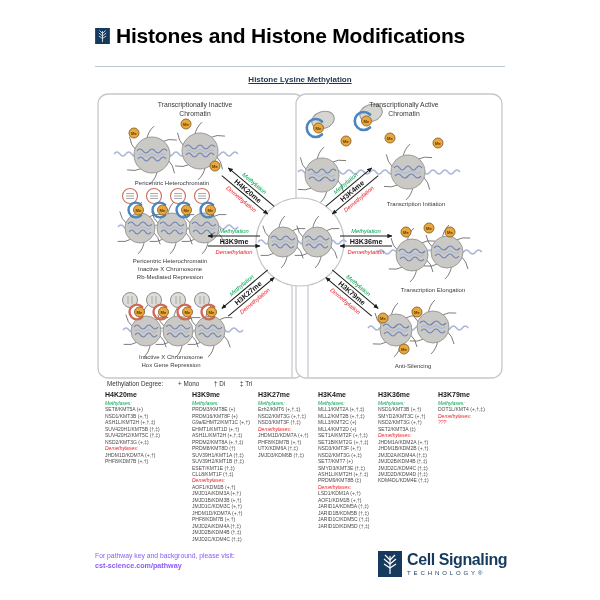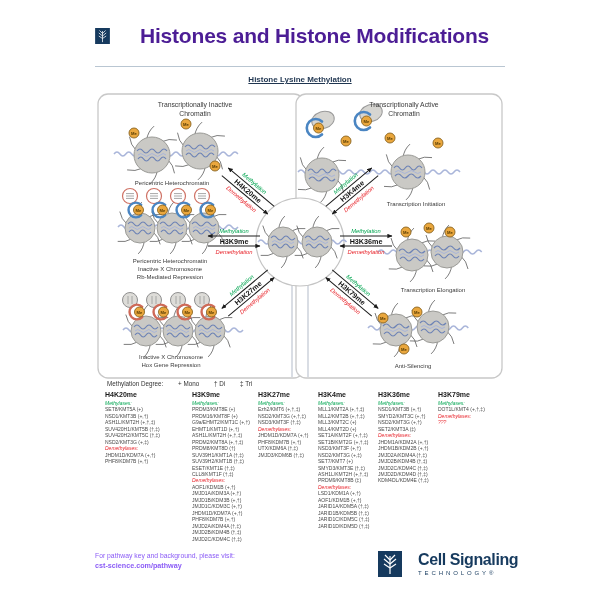--- a/index.html
+++ b/index.html
@@ -1,21 +1,21 @@
 <!DOCTYPE html>
 <html><head>
 <meta charset="utf-8">
 <style>
   html,body{margin:0;padding:0;background:#fff;}
   .page{position:relative;width:600px;height:600px;background:#fff;overflow:hidden;
         font-family:"Liberation Sans",sans-serif;}
   
   .hdr-logo{position:absolute;left:95px;top:28px;width:15px;height:16px;}
   .hdr-title{position:absolute;left:116px;top:24px;font-size:21px;font-weight:bold;
-             color:#4c1d95;letter-spacing:-0.2px;white-space:nowrap;margin-left:24px;}
+             color:#000000;letter-spacing:-0.2px;white-space:nowrap;}
   .hdr-rule{position:absolute;left:95px;top:66px;width:410px;height:1px;background:#b9c6d2;}
   .subtitle{position:absolute;left:0;top:75px;width:600px;text-align:center;
             font-size:8px;font-weight:bold;color:#1f3550;text-decoration:underline;}
   
   svg.scene{position:absolute;left:0;top:0;width:600px;height:600px;}
   .bx-title{font-size:6.8px;fill:#3a3a3a;text-anchor:middle;}
   .cl-lbl{font-size:6px;fill:#3a3a3a;text-anchor:middle;}
   .t-meth{font-size:5.8px;font-style:italic;fill:#00a550;text-anchor:middle;}
   .t-demeth{font-size:5.8px;font-style:italic;fill:#e8232a;text-anchor:middle;}
   .t-mark{font-size:7.2px;font-weight:bold;fill:#141414;text-anchor:middle;}
@@ -30,21 +30,21 @@
   .gname{font-size:7px;font-weight:bold;color:#1a1a1a;line-height:8px;margin-bottom:1px;}
   .gsec{font-size:5px;font-style:italic;line-height:6.45px;}
   .gsec.m{color:#00a550;}
   .gsec.d{color:#e8232a;}
   .gitem{font-size:5px;color:#4a4a4a;line-height:6.45px;}
   .gitem.unk{color:#e8232a;font-style:italic;}
   
   .footer-note{position:absolute;left:95px;top:552px;color:#8b5cf6;}
   .footer-note .ln1{font-size:6.8px;}
   .footer-note .url{font-size:7.2px;font-weight:bold;margin-top:2px;cursor:pointer;}
-  .brand{position:absolute;left:378px;top:551px;display:flex;gap:16px;align-items:flex-start;}
+  .brand{position:absolute;left:378px;top:551px;display:flex;gap:5px;align-items:flex-start;}
   .brand-name{font-size:16px;font-weight:bold;color:#163a5e;line-height:17px;letter-spacing:-0.4px;white-space:nowrap;}
   .brand-sub{font-size:6px;letter-spacing:2.9px;color:#163a5e;margin-top:2px;white-space:nowrap;}
 </style>
 </head>
 <body>
 
 <div class="page">
 
   <div class="hdr-logo">
     <svg viewBox="0 0 24 26" width="15" height="16">

